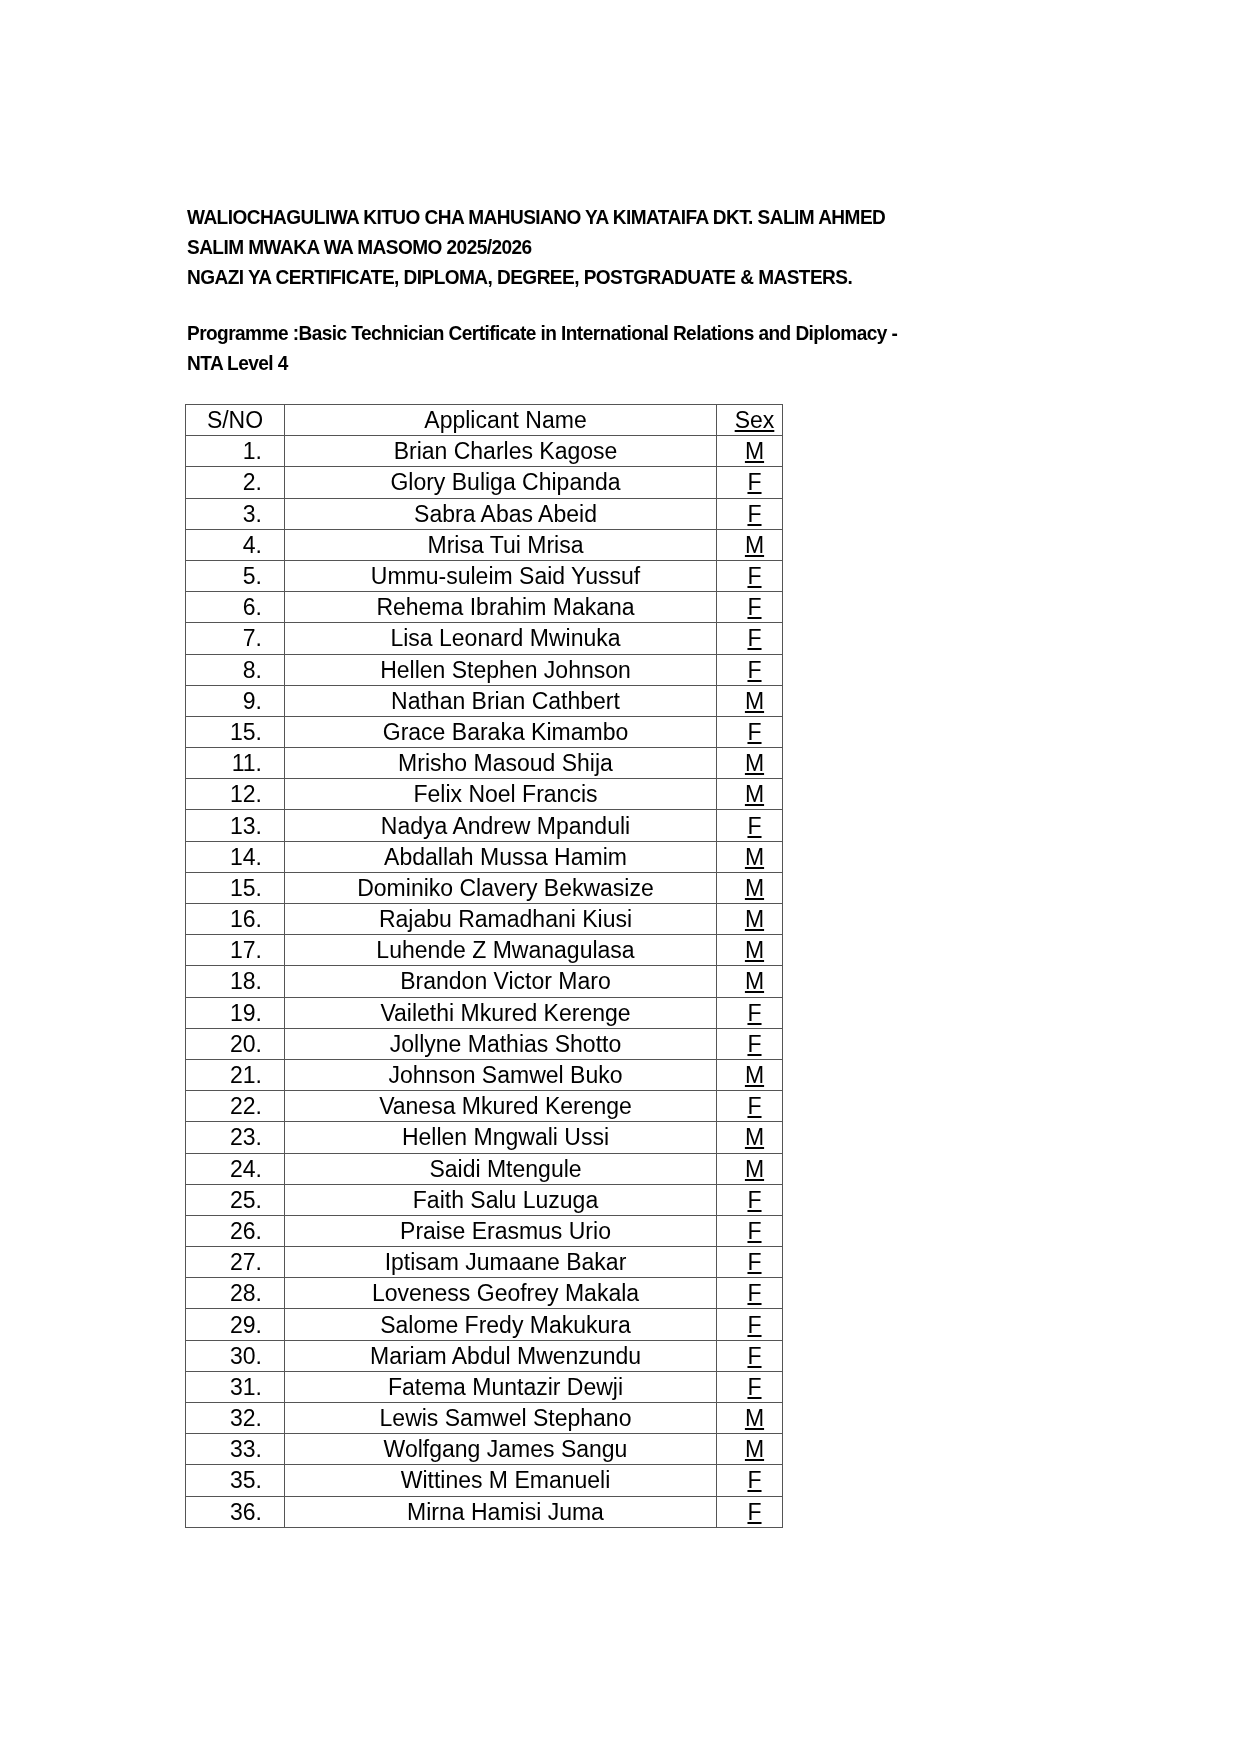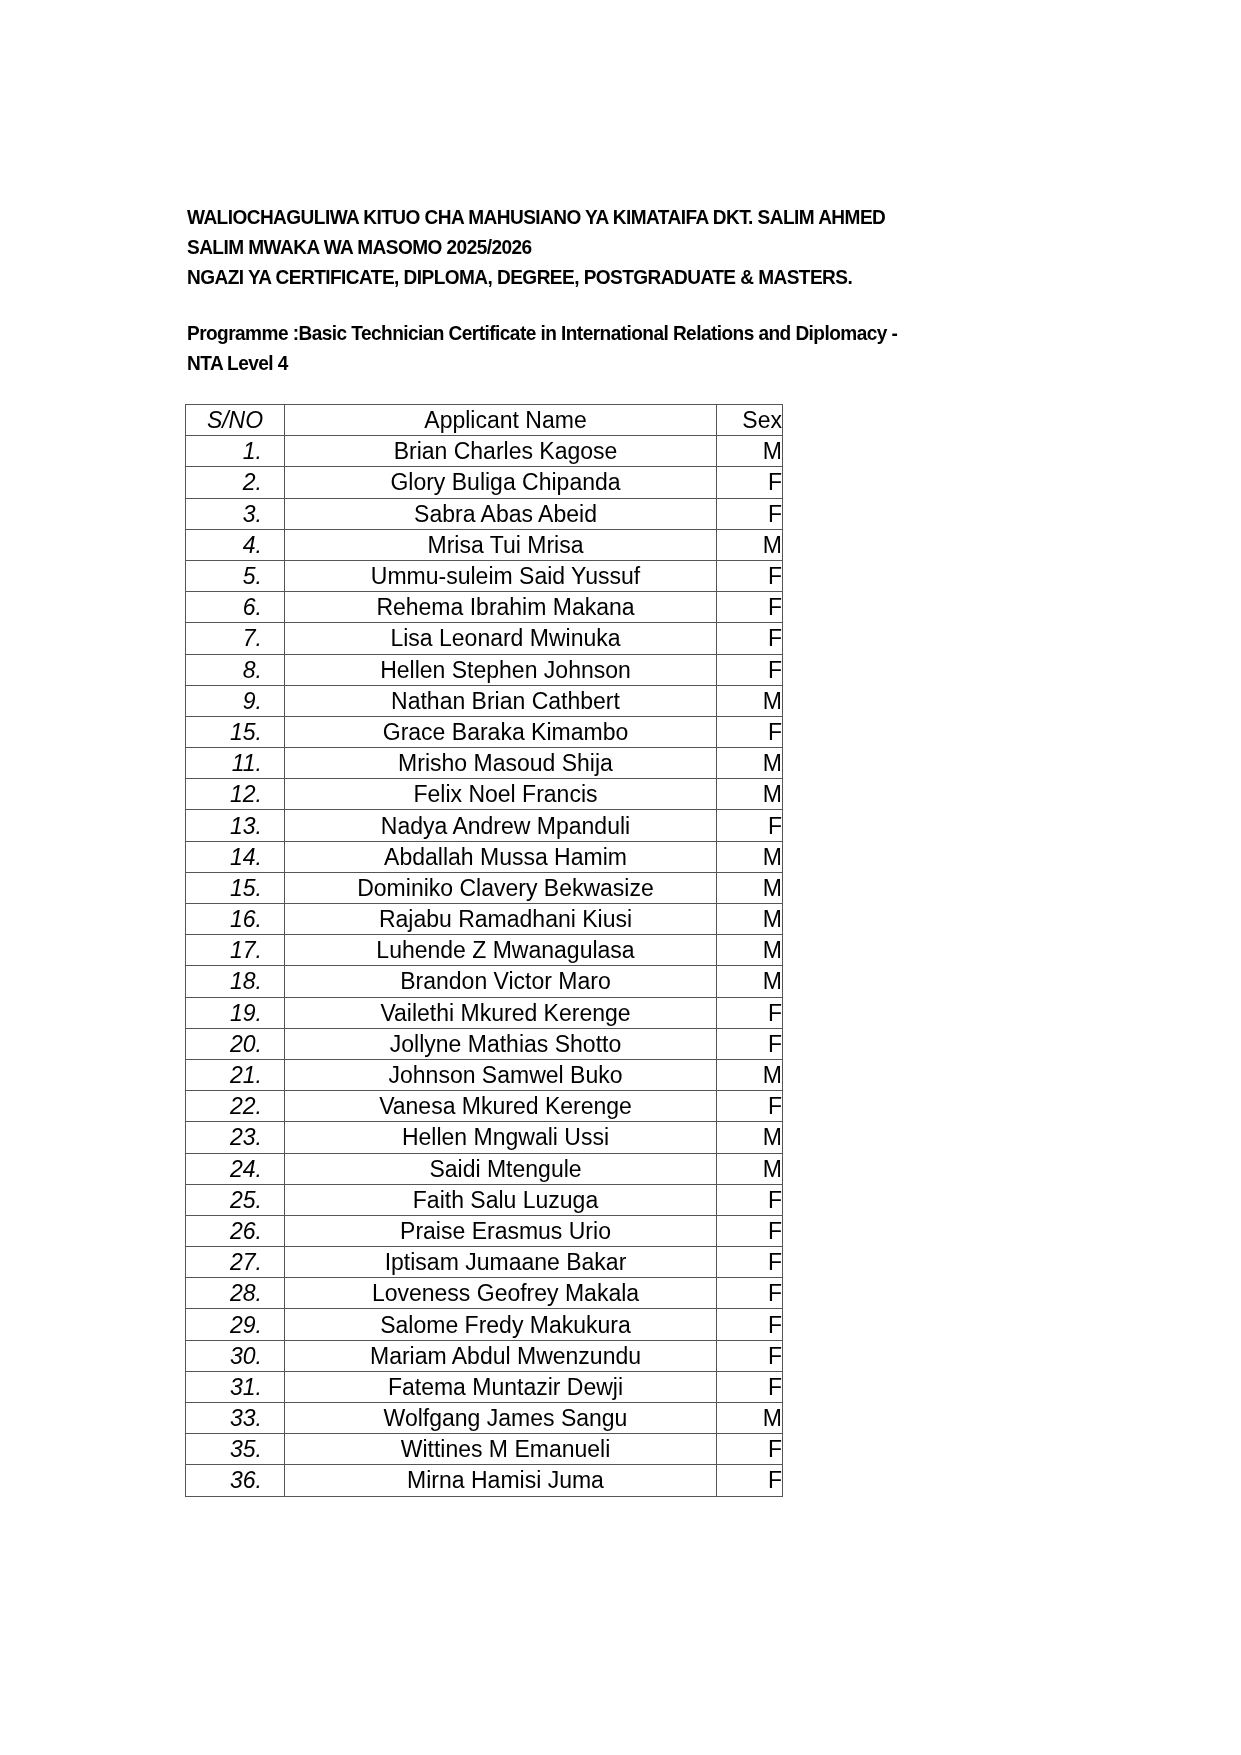--- a/index.html
+++ b/index.html
@@ -20,24 +20,24 @@
   .programme div { white-space: nowrap; }
   table.applicants {
     position: absolute; left: 185px; top: 404px;
     border-collapse: collapse;
     font-family: "Liberation Sans", sans-serif; font-size: 23px;
   }
   table.applicants td, table.applicants th {
     border: 1.5px solid #555; padding: 0; height: 31.2px; line-height: 30px;
     font-weight: normal; vertical-align: middle;
   }
-  .c-sno { width: 99px; text-align: right; padding-right: 22px !important; box-sizing: border-box; font-style: italic; }
+  .c-sno { width: 99px; text-align: right; padding-right: 22px !important; box-sizing: border-box; }
   th.c-sno { text-align: center; padding-right: 0 !important; }
   .c-name { width: 432px; text-align: center; padding-left: 10px !important; box-sizing: border-box; }
-  .c-sex { width: 66px; text-align: right; padding-left: 10px !important; box-sizing: border-box; }
+  .c-sex { width: 66px; text-align: center; padding-left: 10px !important; box-sizing: border-box; text-decoration: underline; }
 </style>
 </head>
 <body>
 
 <div class="heading">
   <div>WALIOCHAGULIWA KITUO CHA MAHUSIANO YA KIMATAIFA DKT. SALIM AHMED</div>
   <div>SALIM MWAKA WA MASOMO 2025/2026</div>
   <div>NGAZI YA  CERTIFICATE, DIPLOMA, DEGREE, POSTGRADUATE &amp; MASTERS.</div>
 </div>
 
@@ -204,20 +204,25 @@
         <td class="c-sno">30.</td>
         <td class="c-name">Mariam Abdul Mwenzundu</td>
         <td class="c-sex">F</td>
       </tr>
       <tr>
         <td class="c-sno">31.</td>
         <td class="c-name">Fatema Muntazir Dewji</td>
         <td class="c-sex">F</td>
       </tr>
       <tr>
+        <td class="c-sno">32.</td>
+        <td class="c-name">Lewis Samwel Stephano</td>
+        <td class="c-sex">M</td>
+      </tr>
+      <tr>
         <td class="c-sno">33.</td>
         <td class="c-name">Wolfgang James Sangu</td>
         <td class="c-sex">M</td>
       </tr>
       <tr>
         <td class="c-sno">35.</td>
         <td class="c-name">Wittines M Emanueli</td>
         <td class="c-sex">F</td>
       </tr>
       <tr>

